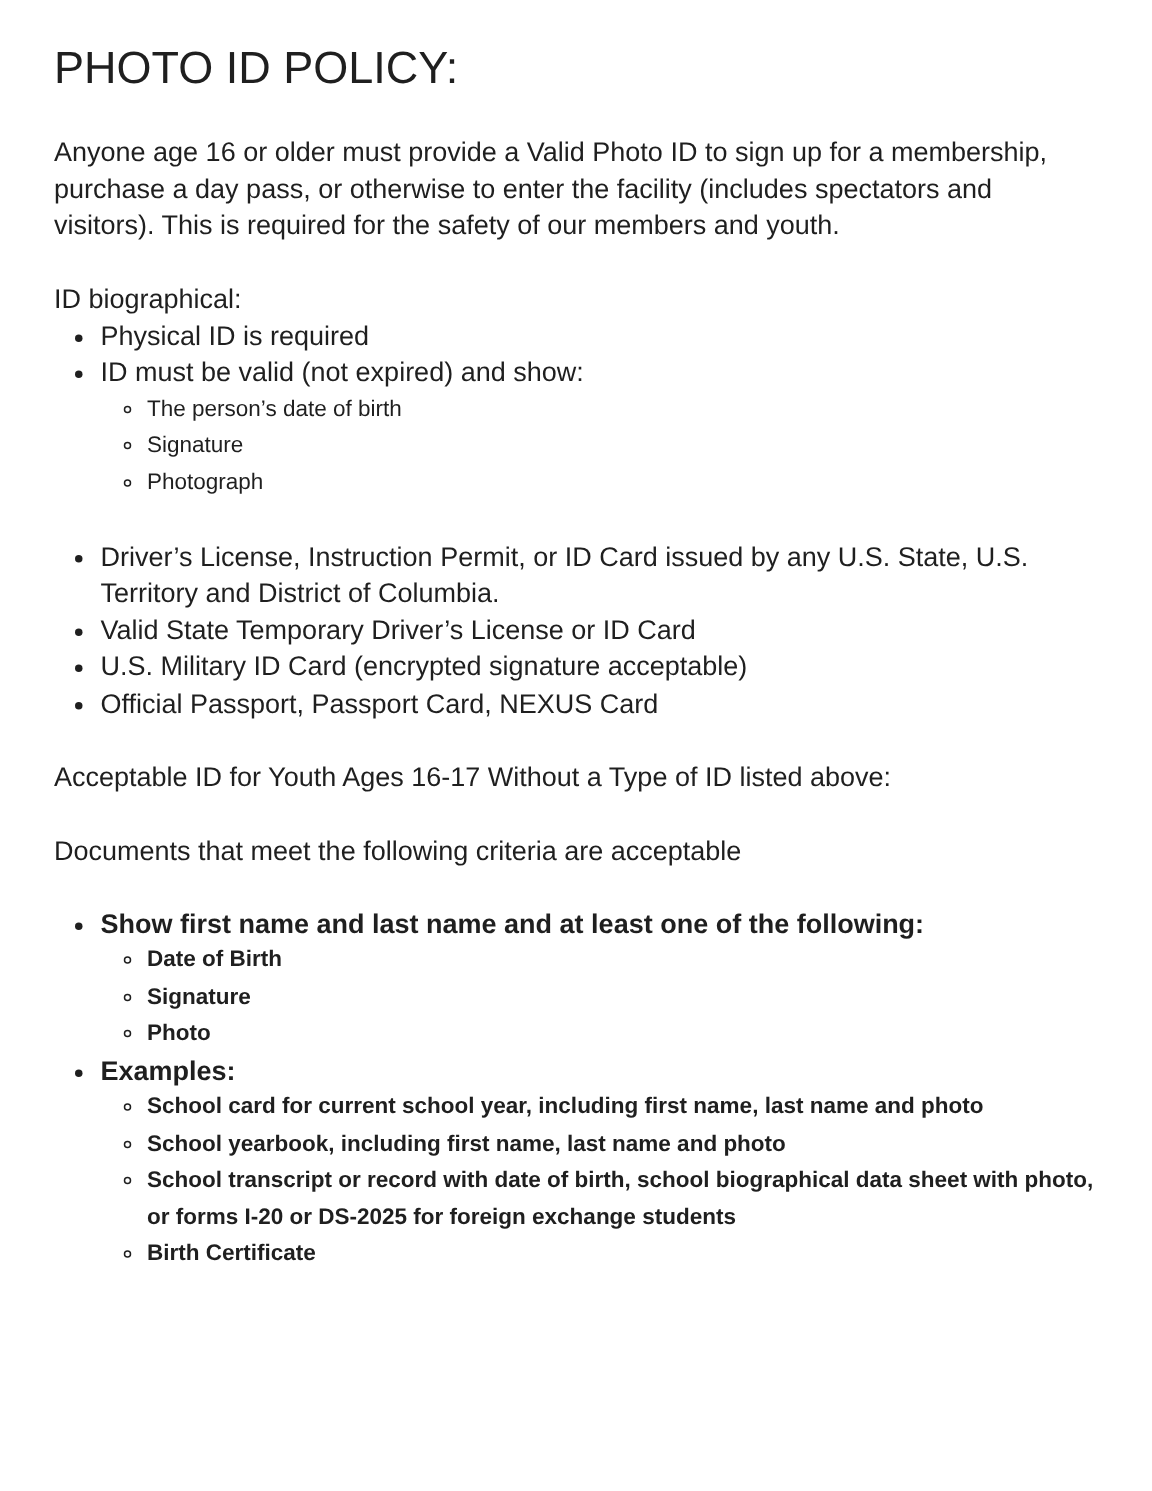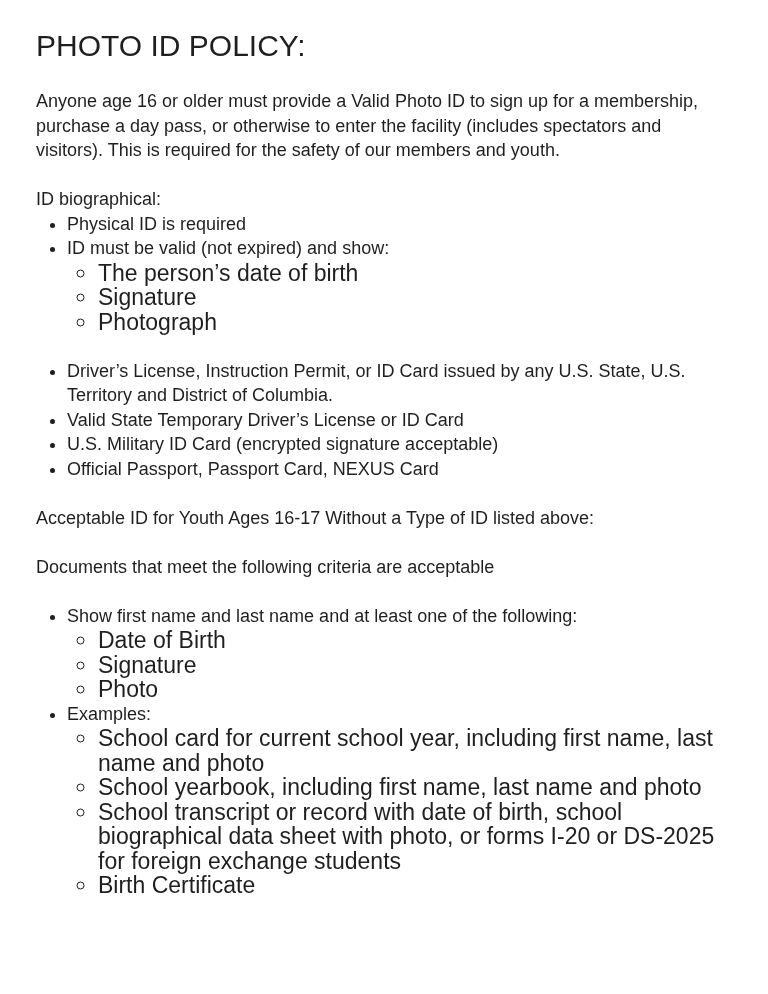--- a/index.html
+++ b/index.html
@@ -40,26 +40,27 @@
   }
   ul.l1 {
     list-style: disc outside;
     margin: 0 0 24.5px 0;
     padding: 0 0 0 31px;
     font-size: 18px;
     line-height: 24.5px;
   }
   ul.l1.last {
     margin-bottom: 0;
+    font-weight: bold;
   }
   ul.l2 {
     list-style: circle outside;
     margin: 0;
     padding: 0 0 0 31px;
-    font-size: 23px;
+    font-size: 15px;
     line-height: 24.5px;
   }
   li {
     margin: 0;
     padding: 0;
   }
   li::marker {
     color: #1f1f1f;
   }
 </style>

